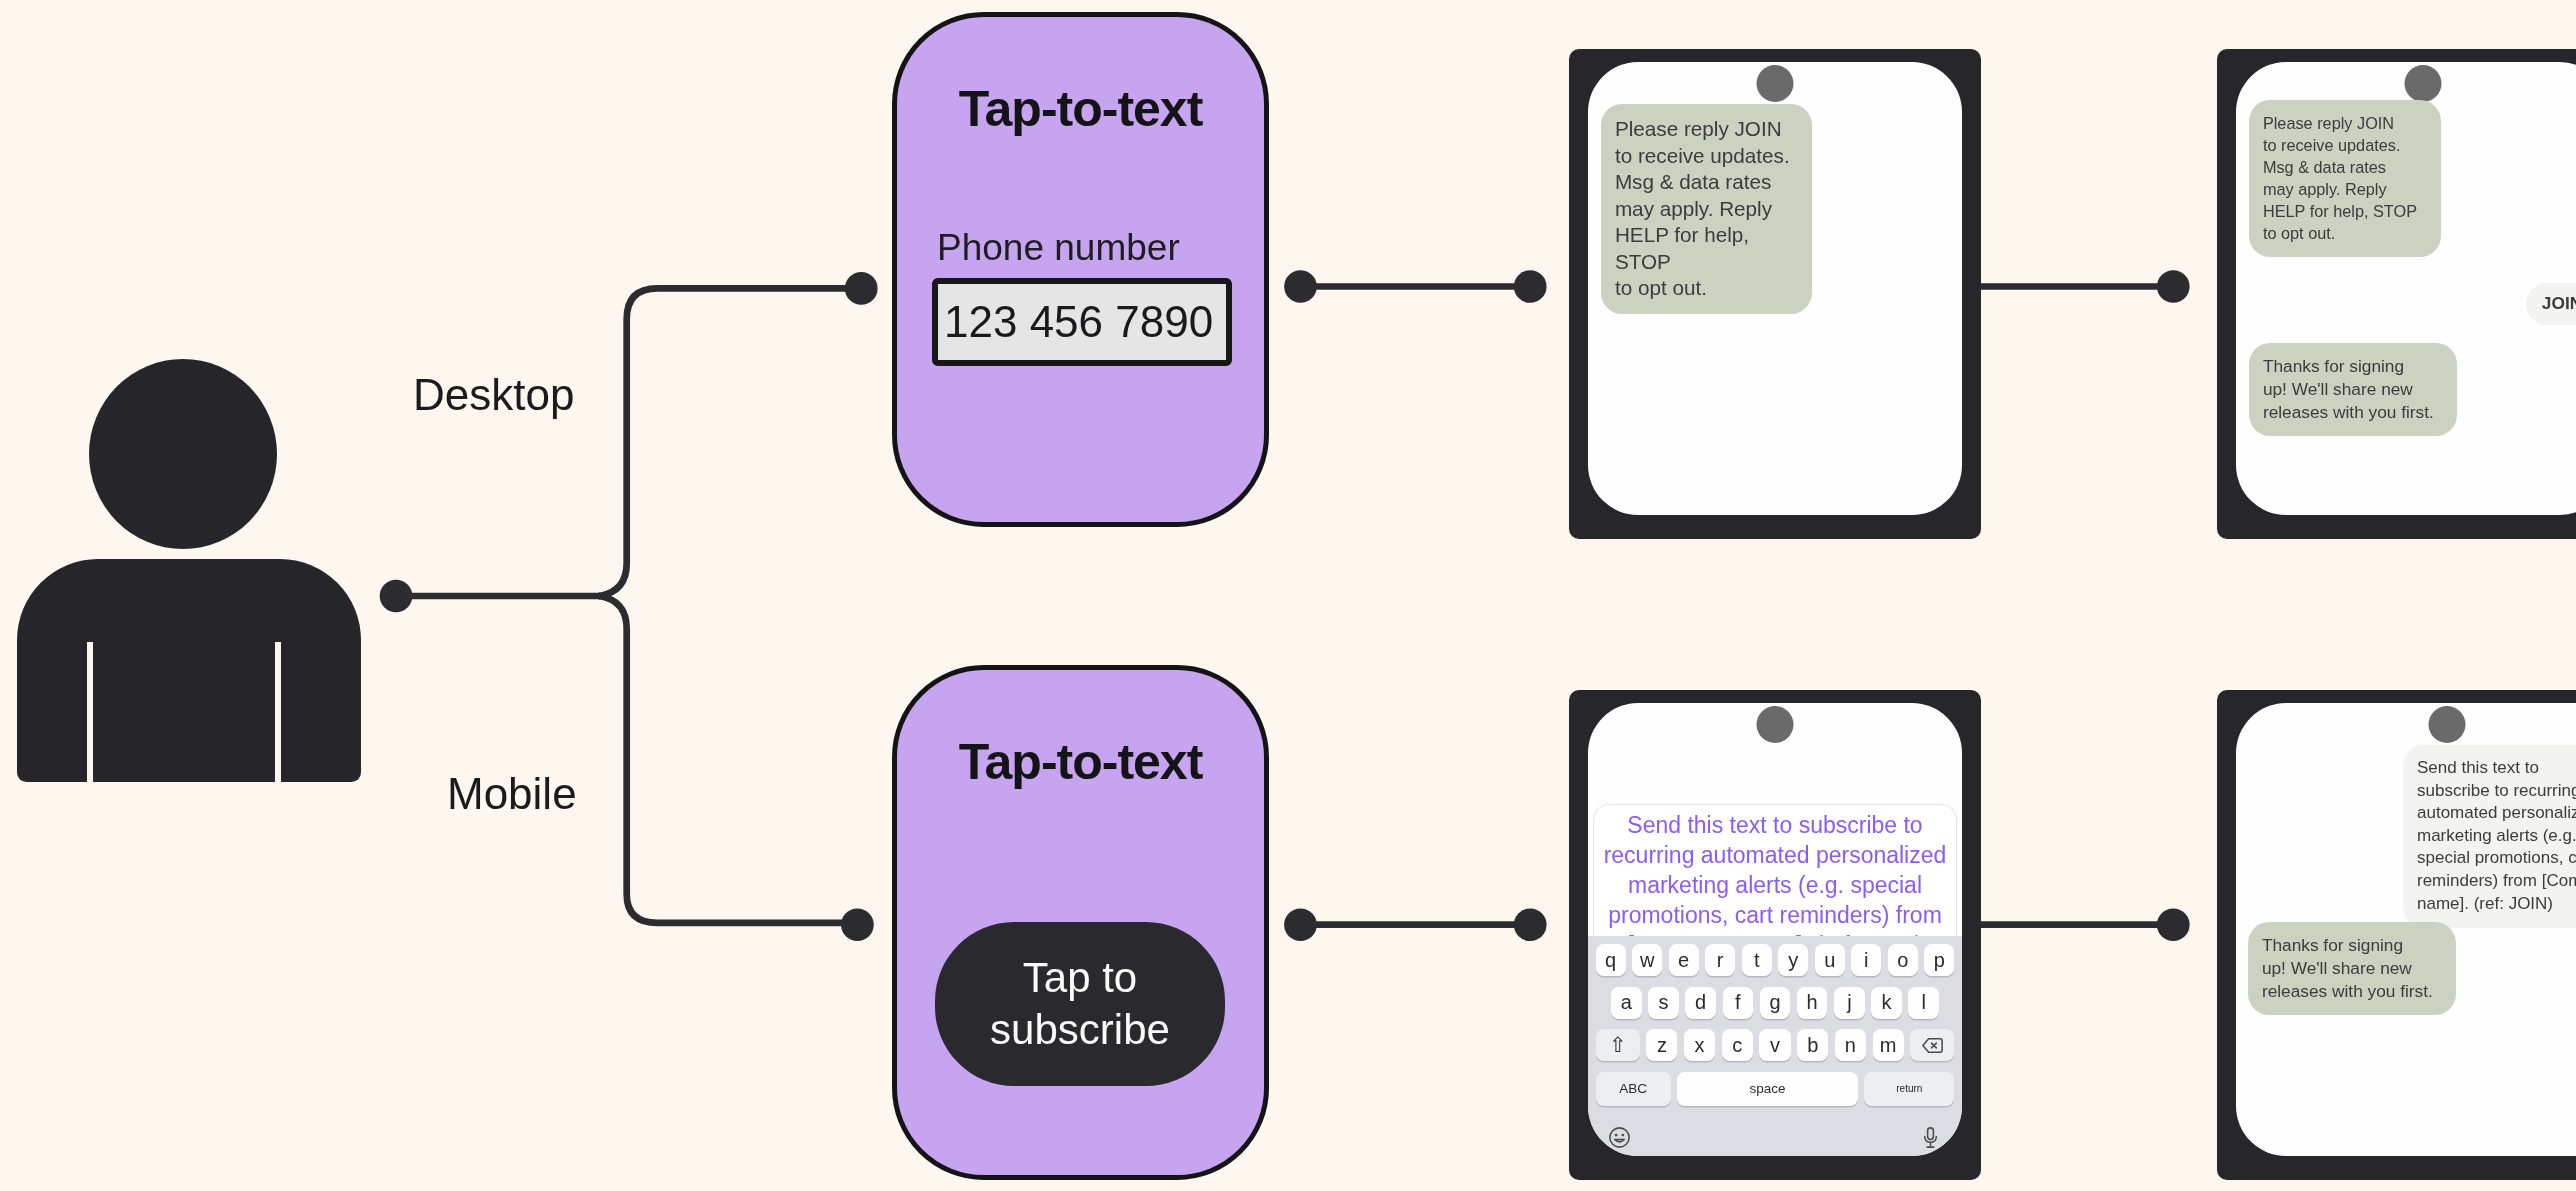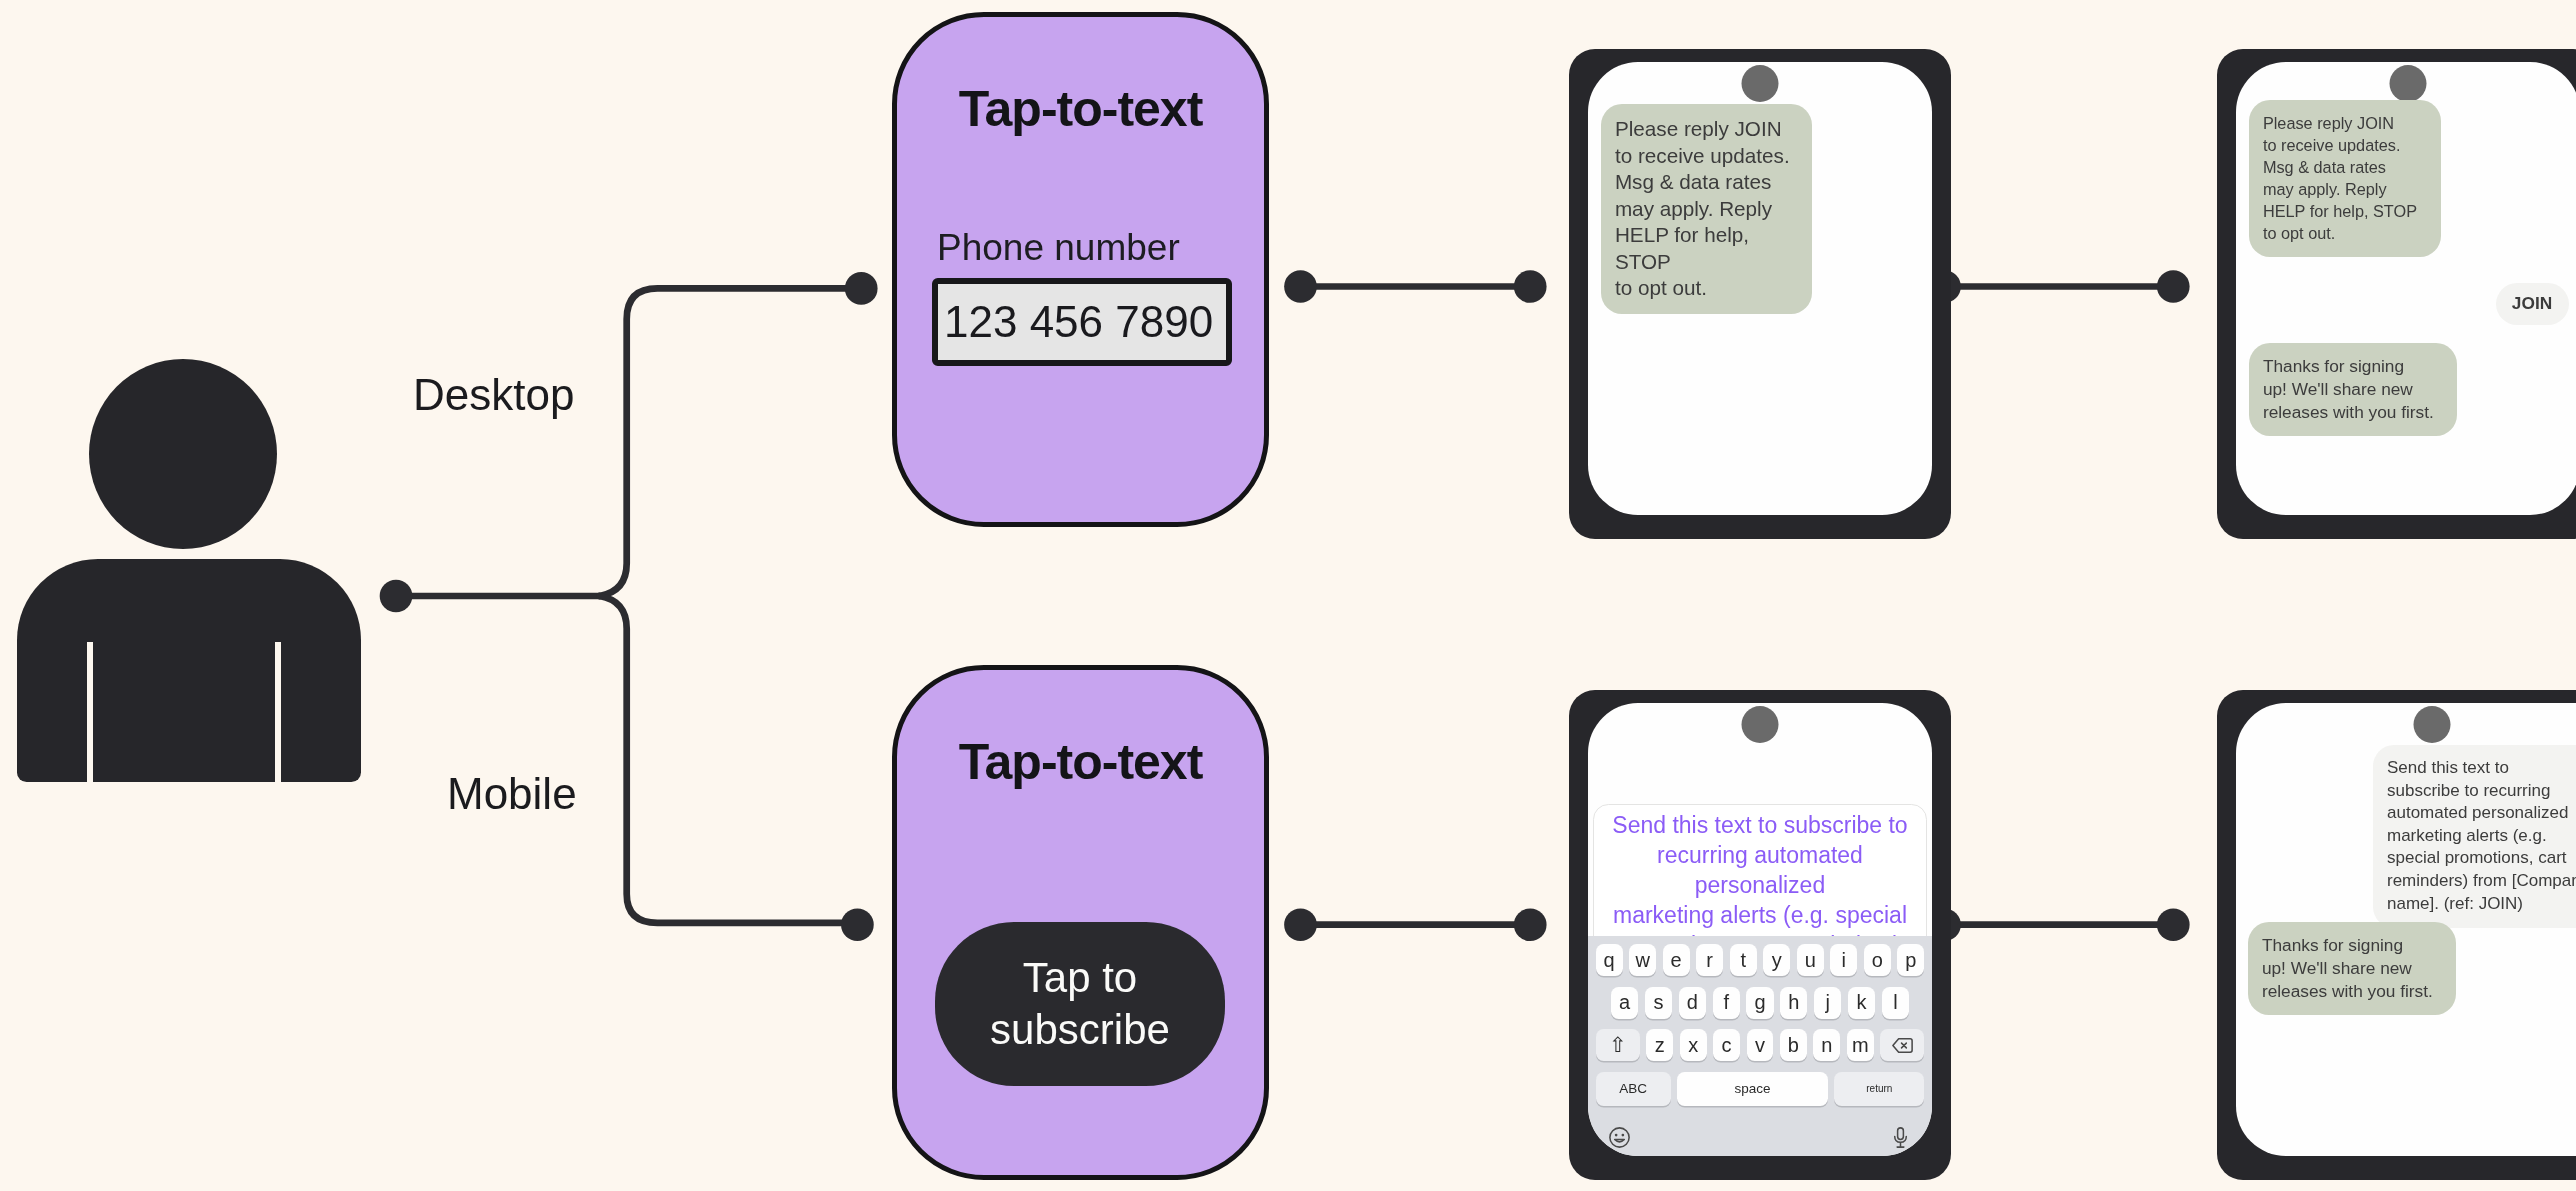--- a/index.html
+++ b/index.html
@@ -32,21 +32,21 @@
   .phone-input{position:absolute;left:35px;top:261px;width:300px;height:88px;background:#e5e5e5;
                border:6.7px solid #17171A;border-radius:5.8px;box-sizing:border-box;font-size:44px;
                display:flex;align-items:center;padding-left:6px;color:#1A1A1E;font-weight:500;}
   .btn{background:#2A2A2E;color:#FAFAF8;display:flex;align-items:center;justify-content:center;
        text-align:center;cursor:pointer;}
   .btn-submit{position:absolute;left:83px;top:373px;width:208px;height:106px;border-radius:58px;font-size:42px;}
   .btn-subscribe{position:absolute;left:38px;top:252px;width:290px;height:164px;border-radius:79px;
                  font-size:42px;line-height:1.25;padding:0 38px;box-sizing:border-box;}
 
   
-  .phone{position:absolute;width:382px;height:490px;background:#27272B;border-radius:26px;z-index:2;}
+  .phone{position:absolute;width:412px;height:490px;background:#27272B;border-radius:10px;z-index:2;}
   .screen{position:absolute;left:19px;right:19px;top:12.5px;bottom:24px;background:#FEFEFE;
           border-radius:50px;overflow:hidden;}
   .camera{position:absolute;left:50%;transform:translateX(-50%);top:3.8px;width:37px;height:37px;
           border-radius:50%;background:#6A6A6A;}
   .phone-optin{left:1569px;top:49px;}
   .phone-confirm{left:2217px;top:49px;}
   .phone-compose{left:1569px;top:690px;}
   .phone-sent{left:2217px;top:690px;padding-left:48px;}
 
   

